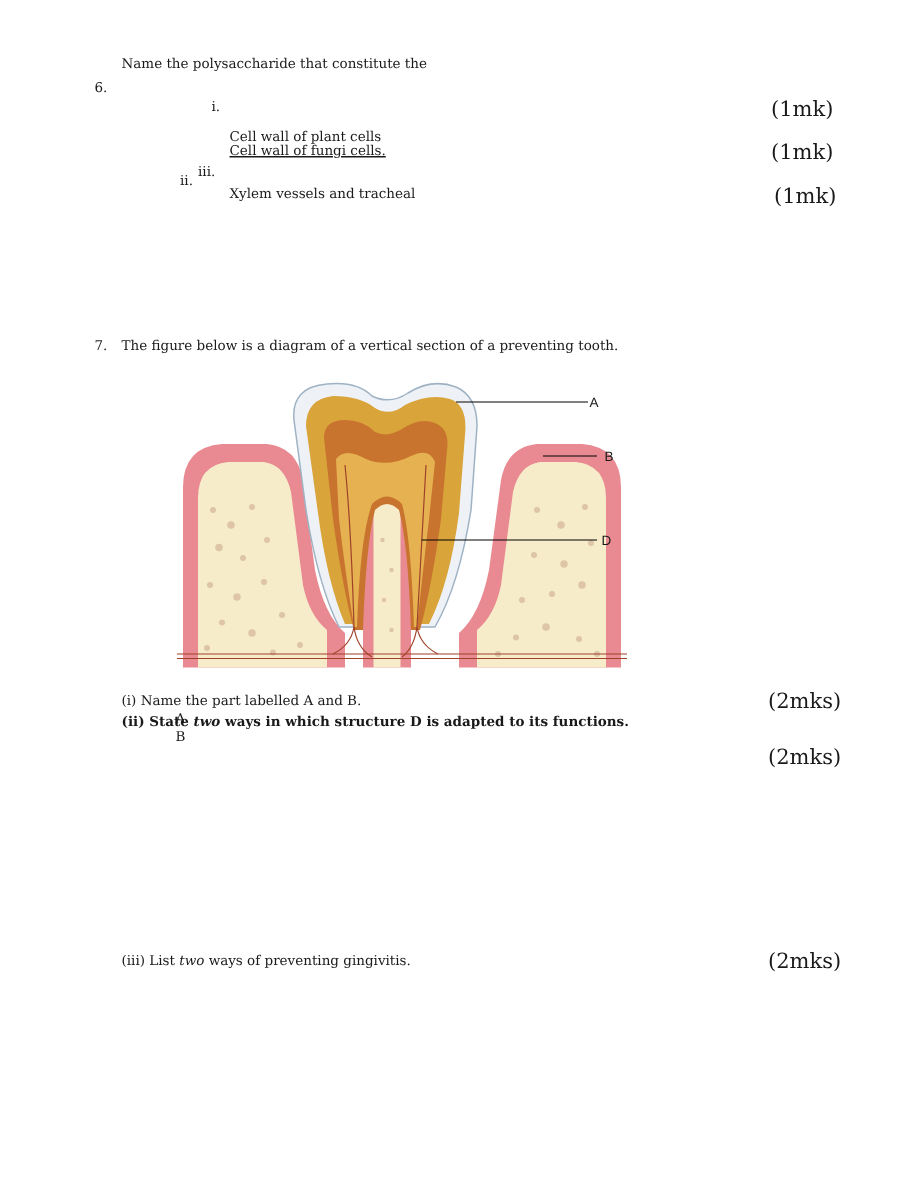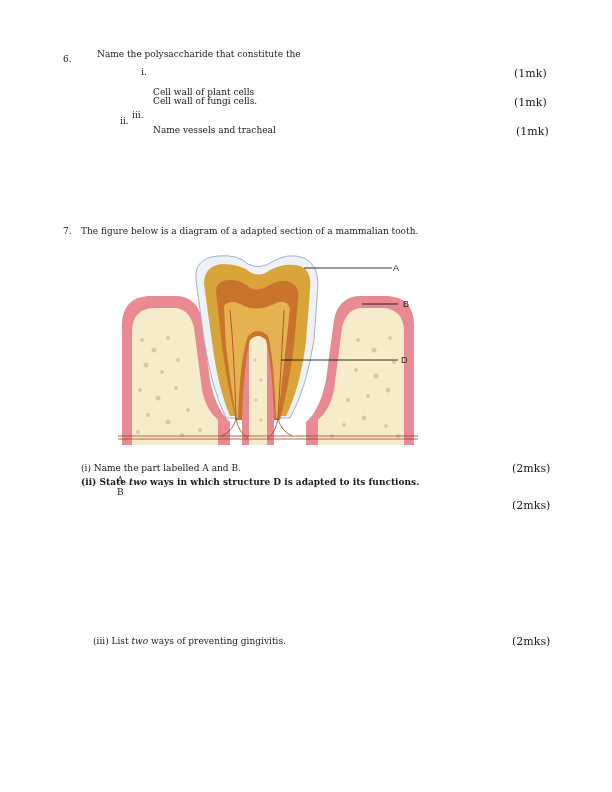--- a/index.html
+++ b/index.html
@@ -1,43 +1,43 @@
 <!DOCTYPE html>
 <html><head>
 <meta charset="utf-8">
 <style>
   html, body { margin: 0; padding: 0; background: #ffffff; }
   body { width: 612px; height: 792px; position: relative; overflow: hidden;
          font-family: "DejaVu Serif", "Liberation Serif", serif; color: #1a1a1a; }
   .t { position: absolute; font-size: 9px; white-space: nowrap; line-height: 11px; }
-  .mk { position: absolute; font-size: 11px; white-space: nowrap; line-height: 11px; text-align: center; }
+  .mk { position: absolute; font-size: 14px; white-space: nowrap; line-height: 11px; text-align: center; }
   .fig { position: absolute; left: 118px; top: 250px; width: 300px; height: 200px; }
   .lbl { position: absolute; font-family: "Liberation Sans", sans-serif; font-size: 9px; line-height: 10px; }
   em { font-style: italic; }
 </style>
 </head>
 <body>
 
 <span class="t" style="left:63px;top:54px;">6.</span>
-<span class="t" style="left:81px;top:49px;margin-left:16px;">Name the polysaccharide that constitute the</span>
+<span class="t" style="left:81px;top:38px;">Name the polysaccharide that constitute the</span>
 
 <span class="t" style="left:141px;top:67px;">i.</span>
 <span class="t" style="left:153px;top:67px;margin-top:20px;">Cell wall of plant cells</span>
 <span class="mk" style="left:514px;top:68px;">(1mk)</span>
 
 <span class="t" style="left:120px;top:96px;margin-top:20px;">ii.</span>
-<span class="t" style="left:153px;top:96px;">Cell wall of fungi cells.</span>
+<span class="t" style="left:153px;top:96px;text-decoration:underline;">Cell wall of fungi cells.</span>
 <span class="mk" style="left:514px;top:97px;">(1mk)</span>
 
 <span class="t" style="left:132px;top:110px;">iii.</span>
-<span class="t" style="left:153px;top:125px;">Name vessels and tracheal</span>
+<span class="t" style="left:153px;top:125px;">Xylem vessels and tracheal</span>
 <span class="mk" style="left:516px;top:126px;">(1mk)</span>
 
 <span class="t" style="left:63px;top:226px;">7.</span>
-<span class="t" style="left:81px;top:226px;">The figure below is a diagram of a adapted section of a mammalian tooth.</span>
+<span class="t" style="left:81px;top:226px;">The figure below is a diagram of a vertical section of a preventing tooth.</span>
 
 <div class="fig">
   <svg width="300" height="200" viewBox="0 0 300 200" xmlns="http://www.w3.org/2000/svg">
 
     <path d="M4,195 L4,75 Q4,48 30,46 L60,46 Q80,48 84,70 L92,130 Q98,160 112,172 L112,195 Z" fill="#e98a92"></path>
     <path d="M14,195 L14,82 Q14,60 34,58 L58,58 Q72,60 76,78 L84,140 Q88,160 100,170 L100,195 Z" fill="#f6ecc9"></path>
 
     <path d="M296,195 L296,75 Q296,48 270,46 L240,46 Q220,48 216,70 L208,130 Q202,160 188,172 L188,195 Z" fill="#e98a92"></path>
     <path d="M286,195 L286,82 Q286,60 266,58 L242,58 Q228,60 224,78 L216,140 Q212,160 200,170 L200,195 Z" fill="#f6ecc9"></path>
 
@@ -108,14 +108,14 @@
 </div>
 
 <span class="t" style="left:81px;top:463px;text-align:right;">(i) Name the part labelled A and B.</span>
 <span class="mk" style="left:512px;top:463px;">(2mks)</span>
 <span class="t" style="left:117px;top:475px;">A</span>
 <span class="t" style="left:117px;top:487px;">B</span>
 
 <span class="t" style="left:81px;top:477px;font-weight:bold;"><span>(ii) State </span><em>two</em><span> ways in which structure D is adapted to its functions.</span></span>
 <span class="mk" style="left:512px;top:500px;">(2mks)</span>
 
-<span class="t" style="left:93px;top:636px;"><span>(iii) List </span><em>two</em><span> ways of preventing gingivitis.</span></span>
+<span class="t" style="left:81px;top:636px;"><span>(iii) List </span><em>two</em><span> ways of preventing gingivitis.</span></span>
 <span class="mk" style="left:512px;top:636px;">(2mks)</span>
 
 </body></html>

